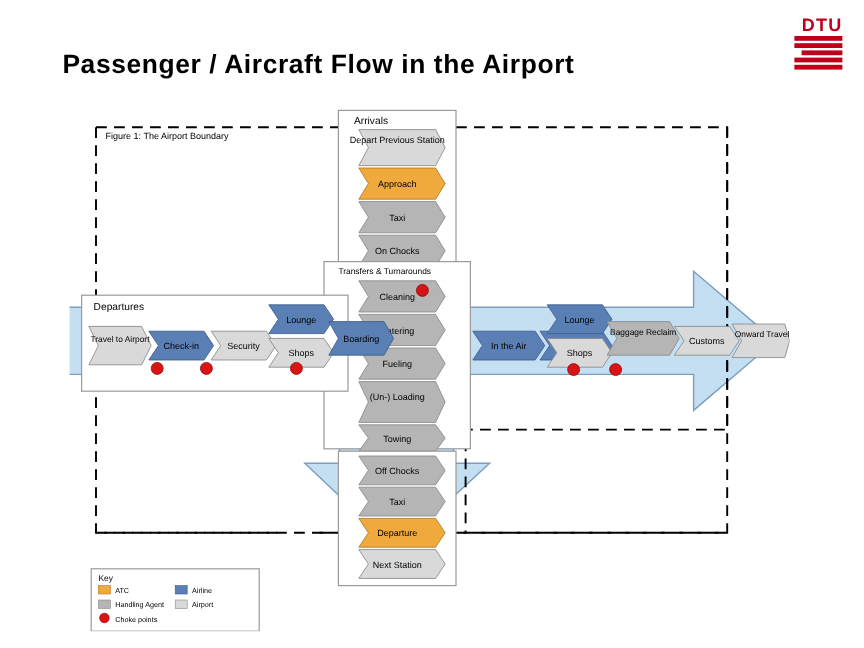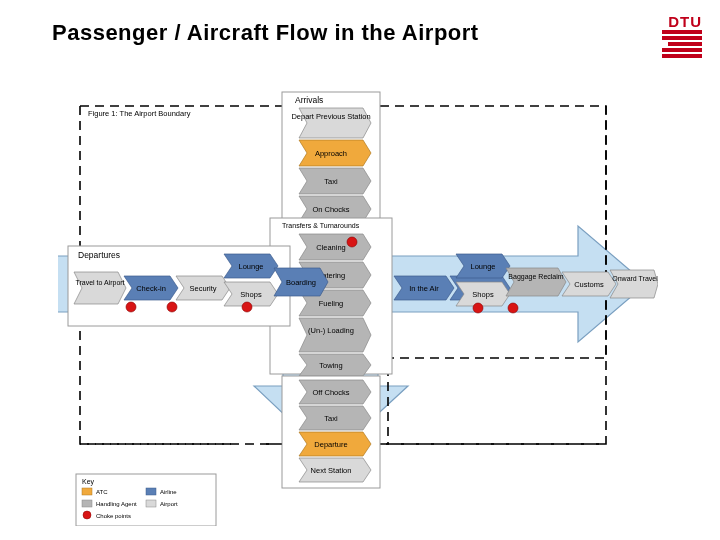--- a/index.html
+++ b/index.html
@@ -12,21 +12,21 @@
     background: #ffffff;
     font-family: "Liberation Sans", sans-serif;
     overflow: hidden;
     position: relative;
   }
 
   
   #slide-title {
     position: absolute;
     left: 52px;
-    top: 20px;
+    top: 41px;
     font-size: 22px;
     font-weight: bold;
     color: #000000;
     letter-spacing: 0.5px;
     white-space: nowrap;
   }
 
   
   #dtu-logo {
     position: absolute;

